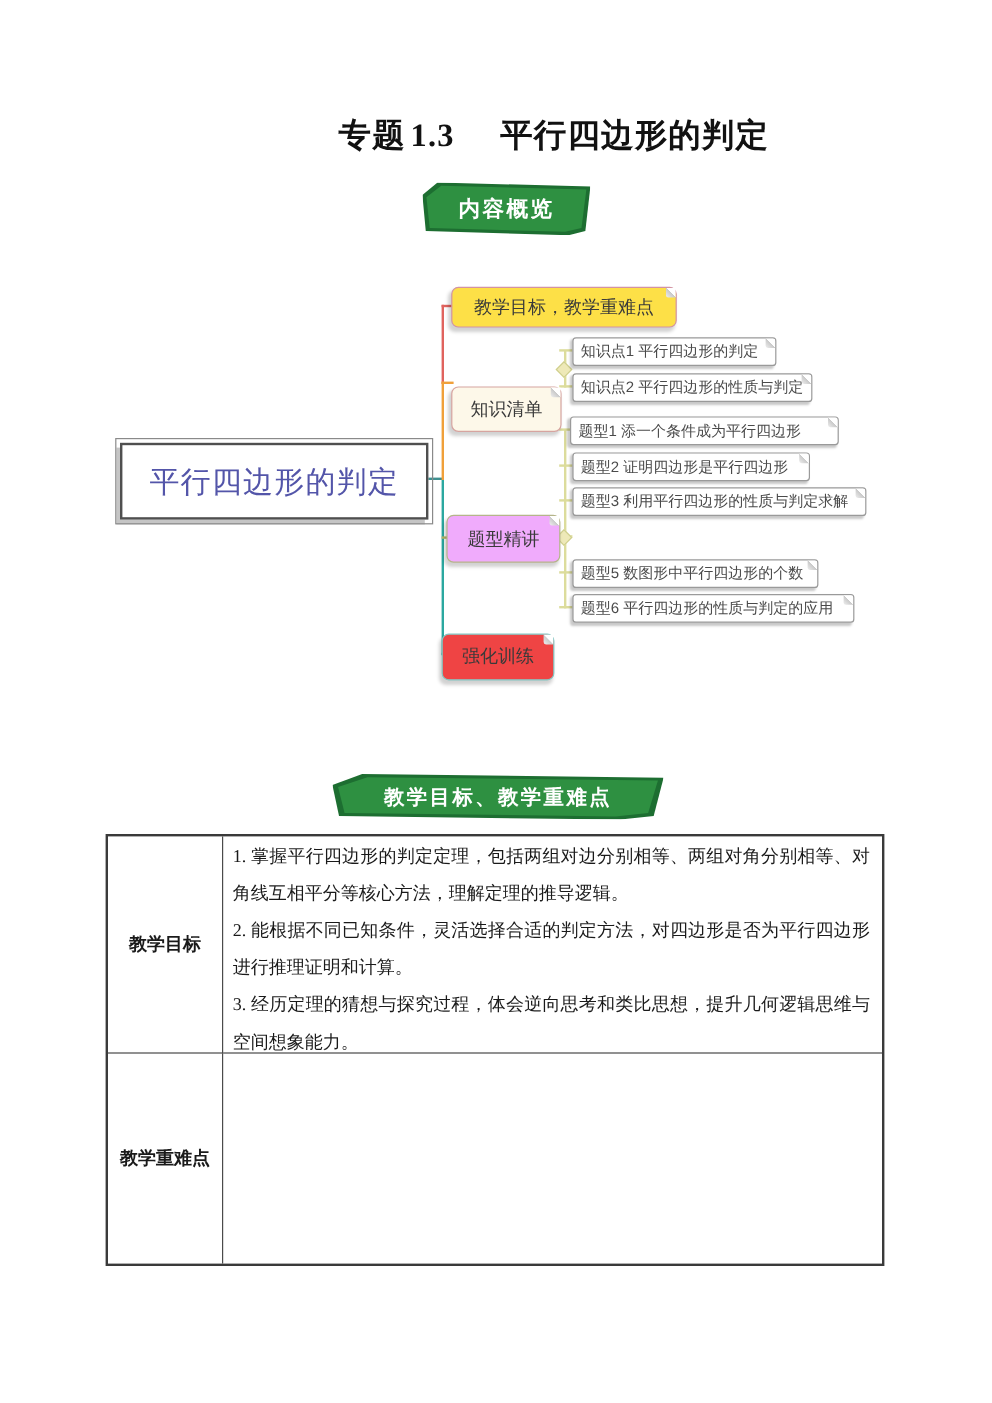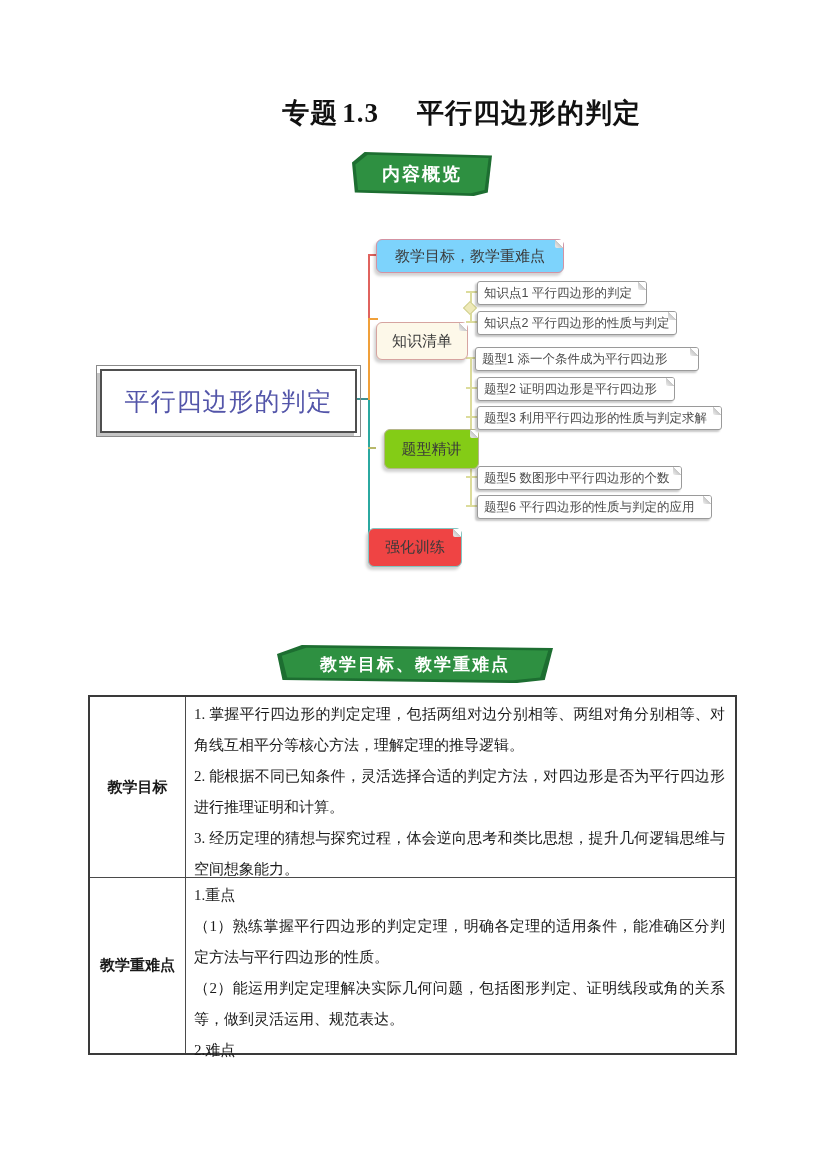--- a/index.html
+++ b/index.html
@@ -47,23 +47,23 @@
     position:absolute; display:flex; align-items:center; justify-content:center;
     border-radius:6px; font-size:15px; color:#3a3a3a; background:#fdf8e9;
     border:1.5px solid #d6a4a0; box-shadow:-2px 3px 3px rgba(0,0,0,0.18);
     white-space:nowrap;
   }
   .bnode::after, .subnode::after {
     content:""; position:absolute; top:0; right:0; width:8px; height:8px;
     background:linear-gradient(225deg, #ffffff 48%, #c9c9c9 50%, #efefef 100%);
     border-bottom-left-radius:2px;
   }
-  #b1 { left:376px; top:239px; width:186px; height:32px; background:#7dd3fc; border-color:#d393a3; }
+  #b1 { left:376px; top:239px; width:186px; height:32px; background:#fde047; border-color:#d393a3; }
   #b2 { left:376px; top:302px; width:90px;  height:36px; background:#fdf8e9; border-color:#d6a4a0;margin-top:20px; }
-  #b3 { left:384px; top:429px; width:93px;  height:38px; background:#84cc16; border-color:#b5b58a;font-family:Liberation Serif, serif; }
+  #b3 { left:372px; top:429px; width:93px;  height:38px; background:#f0abfc; border-color:#b5b58a;font-family:Liberation Serif, serif; }
   #b4 { left:368px; top:528px; width:92px;  height:37px; background:#ef4444; border-color:#82c6c2; }
 
   .subnode {
     position:absolute; height:22px; line-height:22px; padding:0 6px;
     background:#fff; border:1px solid #9a9a9a; border-radius:3px;
     font-size:12.5px; color:#4a4a4a; white-space:nowrap;
     box-shadow:-2px 2px 2px rgba(0,0,0,0.22); overflow:hidden;
   }
   #k1 { left:477px; top:281px; width:156px; }
   #k2 { left:477px; top:311px; width:186px; }
@@ -161,21 +161,15 @@
   </div>
 
   <div class="obj-table">
     <div class="th-cell row1">教学目标</div>
     <div class="td-cell row1">
       <p>1. 掌握平行四边形的判定定理，包括两组对边分别相等、两组对角分别相等、对角线互相平分等核心方法，理解定理的推导逻辑。</p>
       <p>2. 能根据不同已知条件，灵活选择合适的判定方法，对四边形是否为平行四边形进行推理证明和计算。</p>
       <p>3. 经历定理的猜想与探究过程，体会逆向思考和类比思想，提升几何逻辑思维与空间想象能力。</p>
     </div>
     <div class="th-cell">教学重难点</div>
-    <div class="td-cell">
-      <p>1.重点</p>
-      <p>（1）熟练掌握平行四边形的判定定理，明确各定理的适用条件，能准确区分判定方法与平行四边形的性质。</p>
-      <p>（2）能运用判定定理解决实际几何问题，包括图形判定、证明线段或角的关系等，做到灵活运用、规范表达。</p>
-      <p>2.难点</p>
-    </div>
   </div>
 
 </div>
 
 </body></html>

